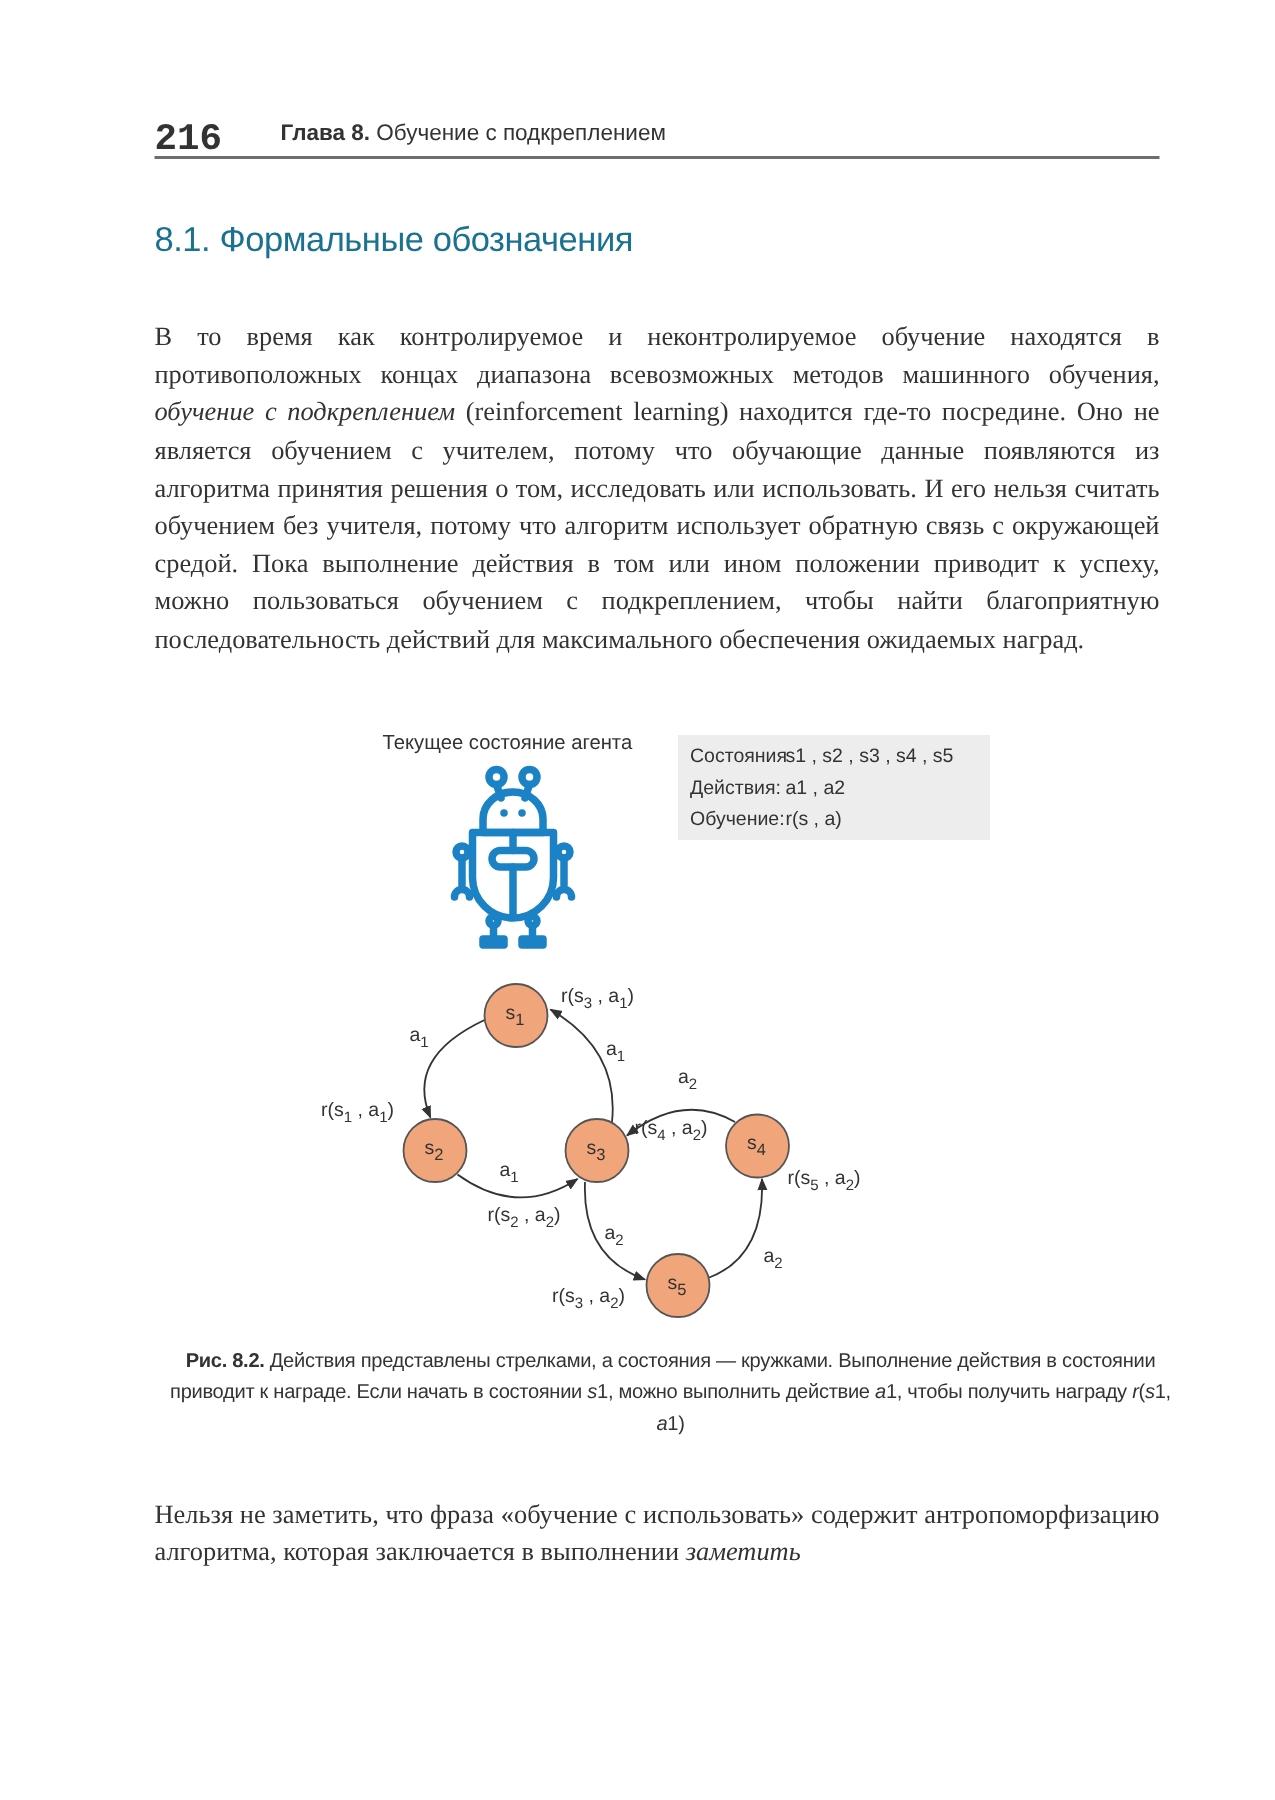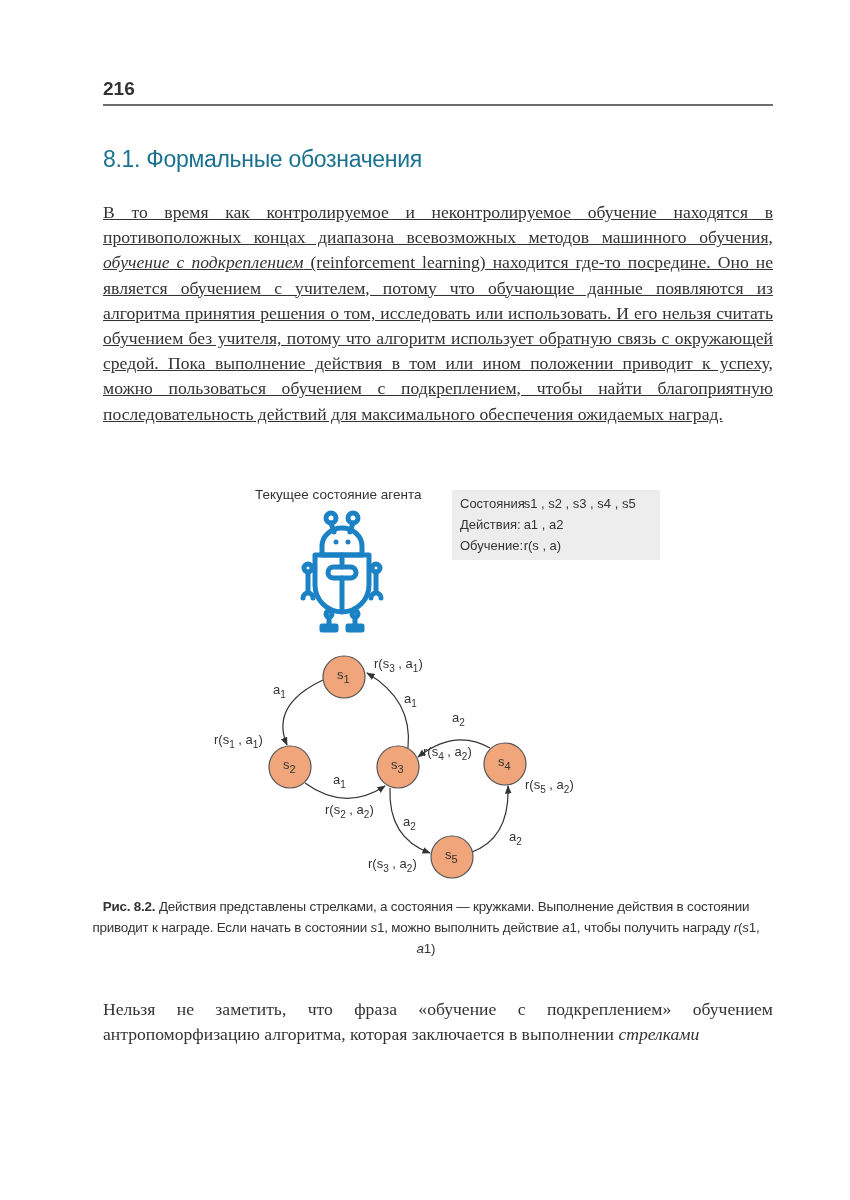--- a/index.html
+++ b/index.html
@@ -1,40 +1,41 @@
 <!DOCTYPE html>
 <html><head>
 <meta charset="utf-8">
 <style>
   html, body { margin:0; padding:0; background:#ffffff; }
   body { width:850px; height:1200px; position:relative; overflow:hidden; }
   .hdr { position:absolute; left:103px; top:78px; width:670px; height:26px; border-bottom:2px solid #6e6e6e; }
-  .hdr-num { position:absolute; left:0; top:0; font-family:Liberation Sans, sans-serif; font-weight:bold; font-size:19px; color:#333; }
+  .hdr-num { position:absolute; left:0; top:0; font-family:Liberation Mono, monospace; font-weight:bold; font-size:25px; color:#333; }
   .hdr-title { position:absolute; left:84px; top:2px; font-family:"Liberation Sans",sans-serif; font-size:15px; color:#333; }
   .hdr-title b { font-weight:bold; }
   .h1 { position:absolute; left:103px; top:146px; font-family:"Liberation Sans",sans-serif; font-weight:normal; font-size:23px; color:#1a7290; letter-spacing:-0.3px; }
   .para { position:absolute; left:103px; width:670px; font-family:"Liberation Serif",serif; font-size:17.6px; line-height:25.2px; color:#333; text-align:justify; }
-  .p1 { top:200px;text-decoration:underline; }
+  .p1 { top:212px; }
   .p2 { top:997px; }
   .para i { font-style:italic; }
   .fig { position:absolute; left:0; top:0; width:850px; height:1200px; }
   .agent-label { position:absolute; left:255px; top:487px; font-family:"Liberation Sans",sans-serif; font-size:13.5px; color:#333; }
   .legend { position:absolute; left:452px; top:490px; width:208px; height:70px; background:#ededed; }
   .lg-row { position:absolute; left:8px; font-family:"Liberation Sans",sans-serif; font-size:13px; color:#333; }
   .lg-row .k { display:inline-block; width:60px; }
-  .caption { position:absolute; left:91px; top:896px; width:670px; font-family:"Liberation Sans",sans-serif; font-size:13.4px; line-height:21px; color:#333; text-align:center; letter-spacing:-0.2px; }
+  .caption { position:absolute; left:112px; top:896px; width:670px; font-family:"Liberation Sans",sans-serif; font-size:13.4px; line-height:21px; color:#333; text-align:center; letter-spacing:-0.2px; }
   .caption b { font-weight:bold; }
   .caption i { font-style:italic; }
   svg text { font-family:"Liberation Sans",sans-serif; fill:#333; }
 </style>
 </head>
 <body>
 
 <div class="hdr">
   <span class="hdr-num">216</span>
+  <span class="hdr-title"><b>Глава 8.</b> <span>Обучение с подкреплением</span></span>
 </div>
 
 <div class="h1">8.1. Формальные обозначения</div>
 
 <div class="para p1"><span>В то время как контролируемое и неконтролируемое обучение находятся в противоположных концах диапазона всевозможных методов машинного обучения, </span><i>обучение с подкреплением</i><span> (reinforcement learning) находится где-то посредине. Оно не является обучением с учителем, потому что обучающие данные появляются из алгоритма принятия решения о том, исследовать или использовать. И его нельзя считать обучением без учителя, потому что алгоритм использует обратную связь с окружающей средой. Пока выполнение действия в том или ином положении приводит к успеху, можно пользоваться обучением с подкреплением, чтобы найти благоприятную последовательность действий для максимального обеспечения ожидаемых наград.</span></div>
 
 <div class="fig">
   <div class="agent-label">Текущее состояние агента</div>
 
   <svg style="position:absolute;left:295px;top:510px" width="100" height="130" viewBox="0 0 100 130">
@@ -111,13 +112,13 @@
       <text x="423" y="756">r(s<tspan dy="4" font-size="10">4</tspan><tspan dy="-4"> , a</tspan><tspan dy="4" font-size="10">2</tspan><tspan dy="-4">)</tspan></text>
       <text x="525" y="789">r(s<tspan dy="4" font-size="10">5</tspan><tspan dy="-4"> , a</tspan><tspan dy="4" font-size="10">2</tspan><tspan dy="-4">)</tspan></text>
       <text x="325" y="814">r(s<tspan dy="4" font-size="10">2</tspan><tspan dy="-4"> , a</tspan><tspan dy="4" font-size="10">2</tspan><tspan dy="-4">)</tspan></text>
       <text x="368" y="868">r(s<tspan dy="4" font-size="10">3</tspan><tspan dy="-4"> , a</tspan><tspan dy="4" font-size="10">2</tspan><tspan dy="-4">)</tspan></text>
     </g>
   </svg>
 
   <div class="caption"><b>Рис. 8.2.</b><span> Действия представлены стрелками, а состояния — кружками. Выполнение действия в состоянии приводит к награде. Если начать в состоянии </span><i>s</i><span>1, можно выполнить действие </span><i>a</i><span>1, чтобы получить награду </span><i>r</i><span>(</span><i>s</i><span>1, </span><i>a</i><span>1)</span></div>
 </div>
 
-<div class="para p2"><span>Нельзя не заметить, что фраза «обучение с подкреплением» обучением антропоморфизацию алгоритма, которая заключается в выполнении </span><i>стрелками</i></div>
+<div class="para p2"><span>Нельзя не заметить, что фраза «обучение с использовать» содержит антропоморфизацию алгоритма, которая заключается в выполнении </span><i>заметить</i></div>
 
 </body></html>

